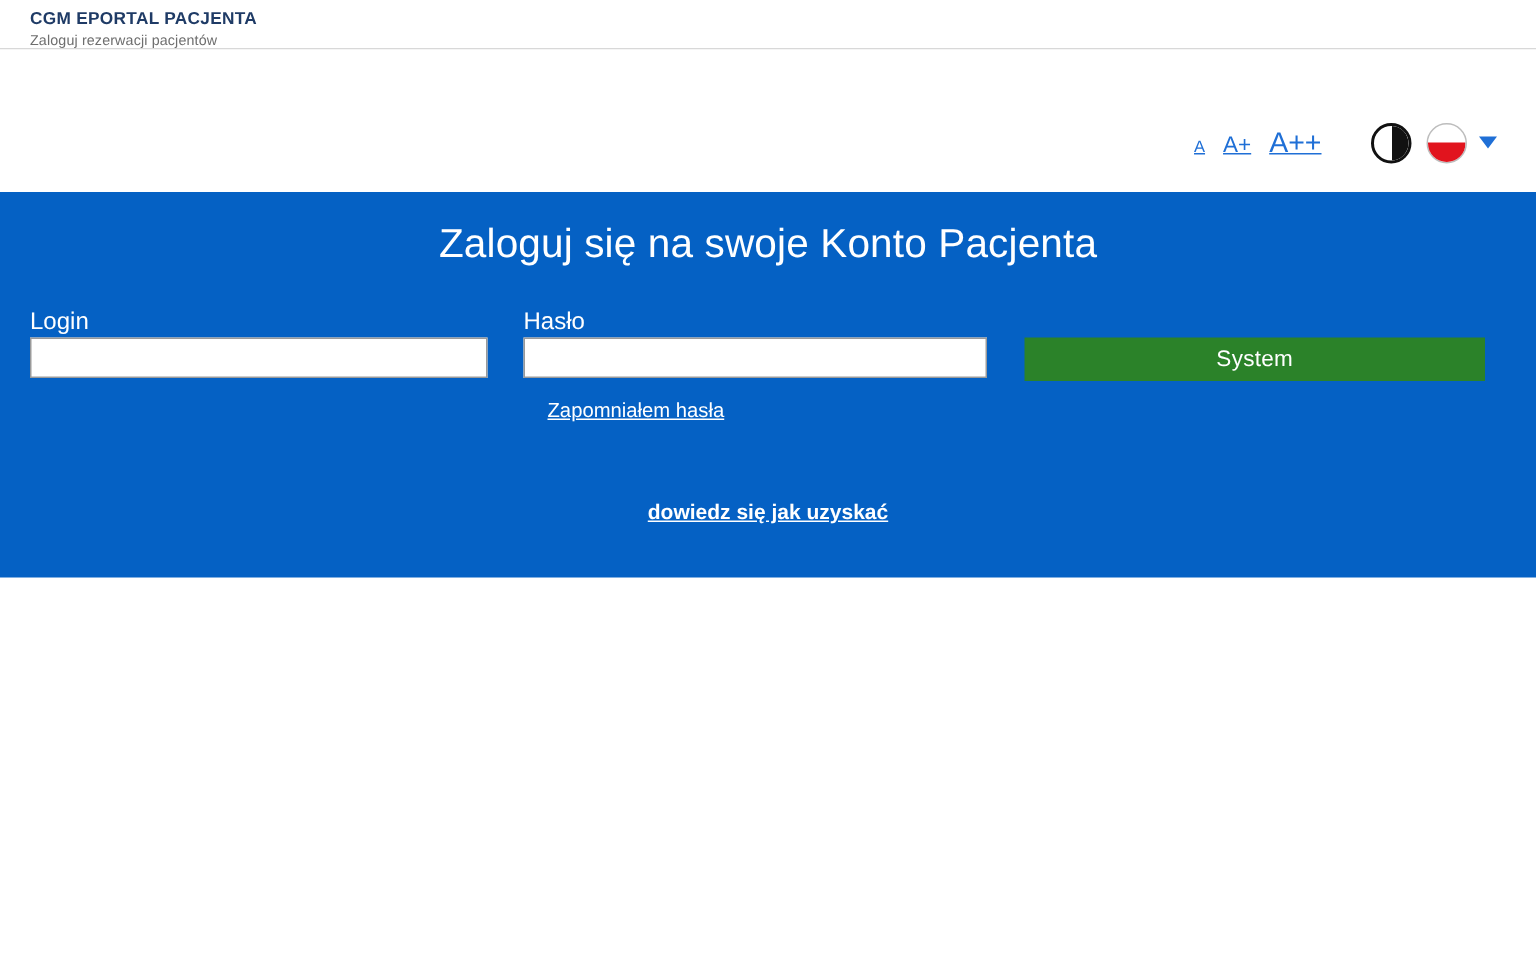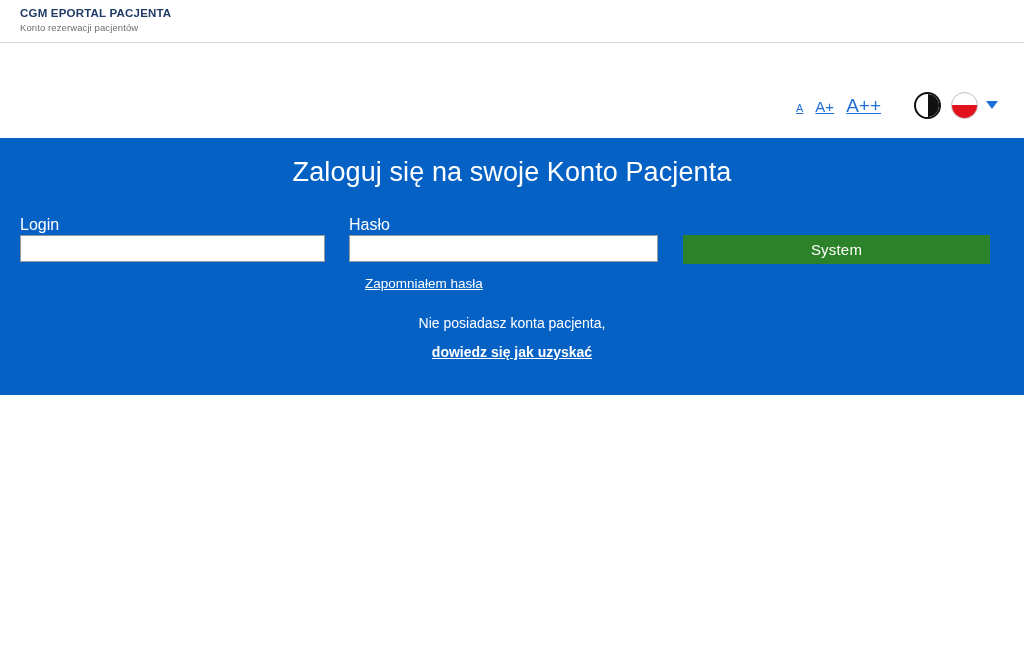--- a/index.html
+++ b/index.html
@@ -10,21 +10,21 @@
     width: 1024px;
     height: 647px;
     background: #ffffff;
     font-family: "Liberation Sans", sans-serif;
     overflow: hidden;
   }
 
   
   .app-header {
     position: relative;
-    height: 43px;
+    height: 33px;
     background: #ffffff;
     border-bottom: 1px solid #d8d8d8;
     box-sizing: border-box;
   }
   .app-title {
     position: absolute;
     left: 20px;
     top: 7px;
     font-size: 11.5px;
     font-weight: bold;
@@ -226,21 +226,21 @@
   .page-body-rest {
     height: 262px;
     background: #ffffff;
   }
 </style>
 </head>
 <body>
 
 <div class="app-header">
   <div class="app-title">CGM EPORTAL PACJENTA</div>
-  <div class="app-subtitle">Konto rezerwacji pacjentów</div>
+  <div class="app-subtitle">Zaloguj rezerwacji pacjentów</div>
 </div>
 
 <div class="brand-bar">
 
 
   <div class="tools">
     <div class="font-sizes">
       <span class="font-size-link fs-a">A</span>
       <span class="font-size-link fs-ap">A+</span>
       <span class="font-size-link fs-app">A++</span>
@@ -259,20 +259,19 @@
   <div class="field-label lbl-login">Login</div>
   <input class="text-input in-login" type="text" placeholder="" style="">
 
   <div class="field-label lbl-pass">Hasło</div>
   <input class="text-input in-pass" type="password" placeholder="" style="">
 
   <button class="submit-button">System</button>
 
   <span class="forgot-link">Zapomniałem hasła</span>
 
-  <div class="no-account-text">Nie posiadasz konta pacjenta,</div>
   <div class="no-account-link-row">
     <span class="no-account-link">dowiedz się jak uzyskać</span>
   </div>
 
 </div>
 
 <div class="page-body-rest"></div>
 
 </body></html>

